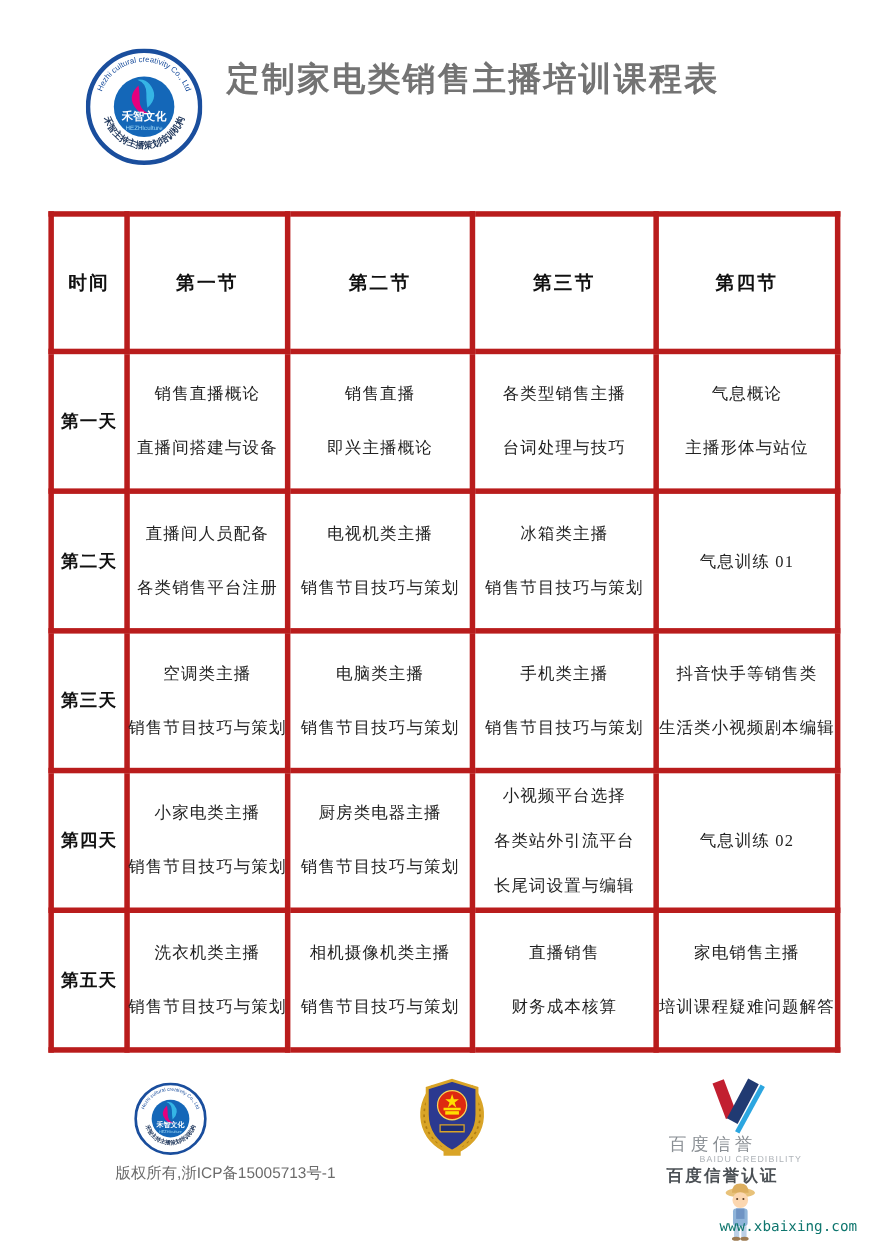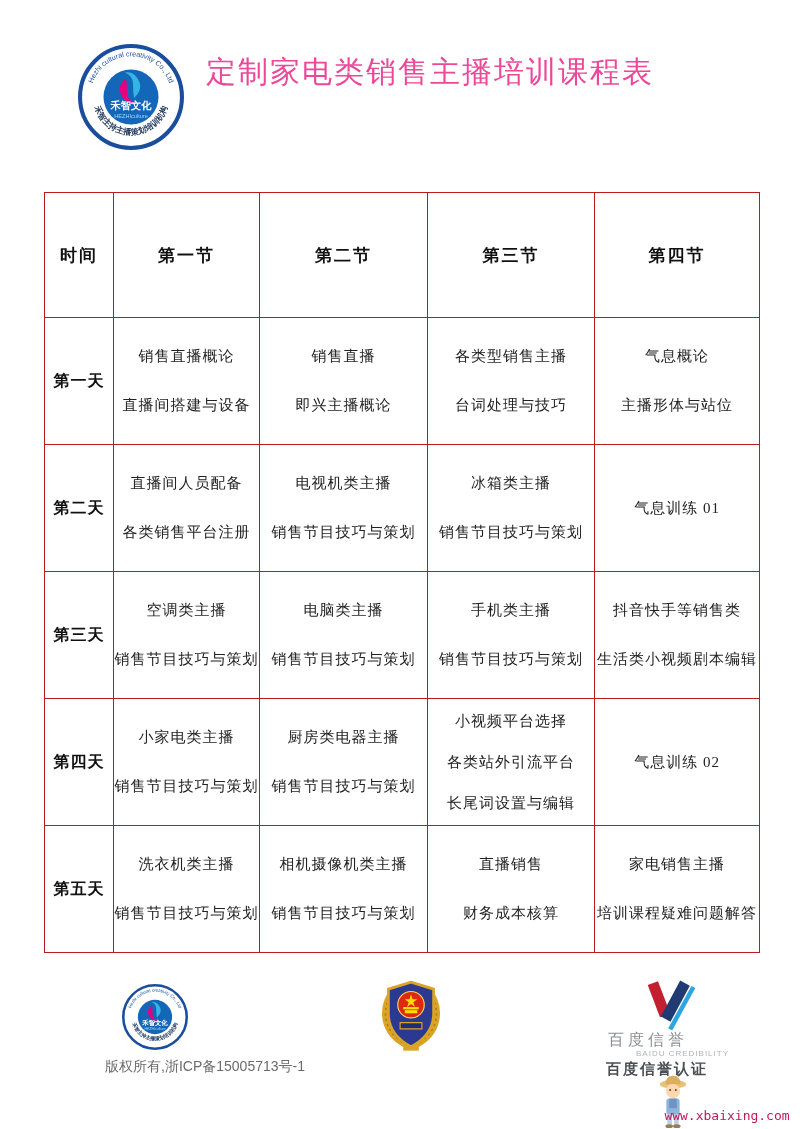--- a/index.html
+++ b/index.html
@@ -6,33 +6,33 @@
   html,body { background:#ffffff; }
   .page {
     position:relative; width:800px; height:1129px; background:#ffffff;
     font-family:"Liberation Serif", serif; color:#1a1a1a; overflow:hidden;
   }
 
   
   .hdr-logo { position:absolute; left:78px; top:44px; width:106px; height:106px; }
   .page-title {
     position:absolute; left:70px; right:10px; top:52px; text-align:center;
-    font-family:"Liberation Sans", sans-serif; font-weight:normal;
-    font-size:30px; letter-spacing:2px; color:#ec4899;
+    font-family:"Liberation Sans", sans-serif; font-weight:bold;
+    font-size:30px; letter-spacing:2px; color:#737373;
   }
   .page-subtitle {
     position:absolute; left:110px; right:10px; top:120px; text-align:center;
     font-size:14px; letter-spacing:0.5px; color:#111;
   }
 
   
   table.course { position:absolute; left:44px; top:192px; width:715px;
     border-collapse:collapse; table-layout:fixed; }
   table.course th, table.course td {
-    border:1px solid #b91c1c; text-align:center; vertical-align:middle; padding:0;
+    border:5px solid #b91c1c; text-align:center; vertical-align:middle; padding:0;
   }
   table.course thead tr { height:125px; }
   table.course tbody tr { height:127px; }
   th.col-h { font-size:17px; font-weight:bold; letter-spacing:2px; color:#111; }
   td.day { font-size:16px; font-weight:bold; letter-spacing:1px; color:#111; }
   .lines { display:flex; flex-direction:column; justify-content:center; align-items:center;
     gap:30px; height:100%; }
   .line { font-size:15px; letter-spacing:1px; color:#222; white-space:nowrap; }
 
   
@@ -64,22 +64,22 @@
   
   .wm-mascot { position:absolute; left:652px; top:1072px; width:42px; height:57px; }
   .wm-name {
     position:absolute; left:692px; top:1072px; width:108px; text-align:left;
     font-family:"Liberation Sans", sans-serif; font-weight:bold; font-size:37px; line-height:1;
     letter-spacing:0; white-space:nowrap;
   }
   .wm-char-1, .wm-char-3 { color:#8cc63e; }
   .wm-char-2 { color:#f7941d; }
   .wm-url {
-    position:absolute; left:654px; top:1108px; width:146px; text-align:center;
-    font-family:"DejaVu Sans Mono", monospace; font-size:13px; color:#be185d;
+    position:absolute; left:654px; top:1108px; width:146px; text-align:left;
+    font-family:"DejaVu Sans Mono", monospace; font-size:13px; color:#0f766e;
   }
 </style>
 </head>
 <body>
 
 <div class="page">
 
   <svg class="hdr-logo" viewBox="0 0 104 104">
     <circle cx="52" cy="52" r="50" fill="#ffffff" stroke="#1a4e9d" stroke-width="4"></circle>
     <defs>

